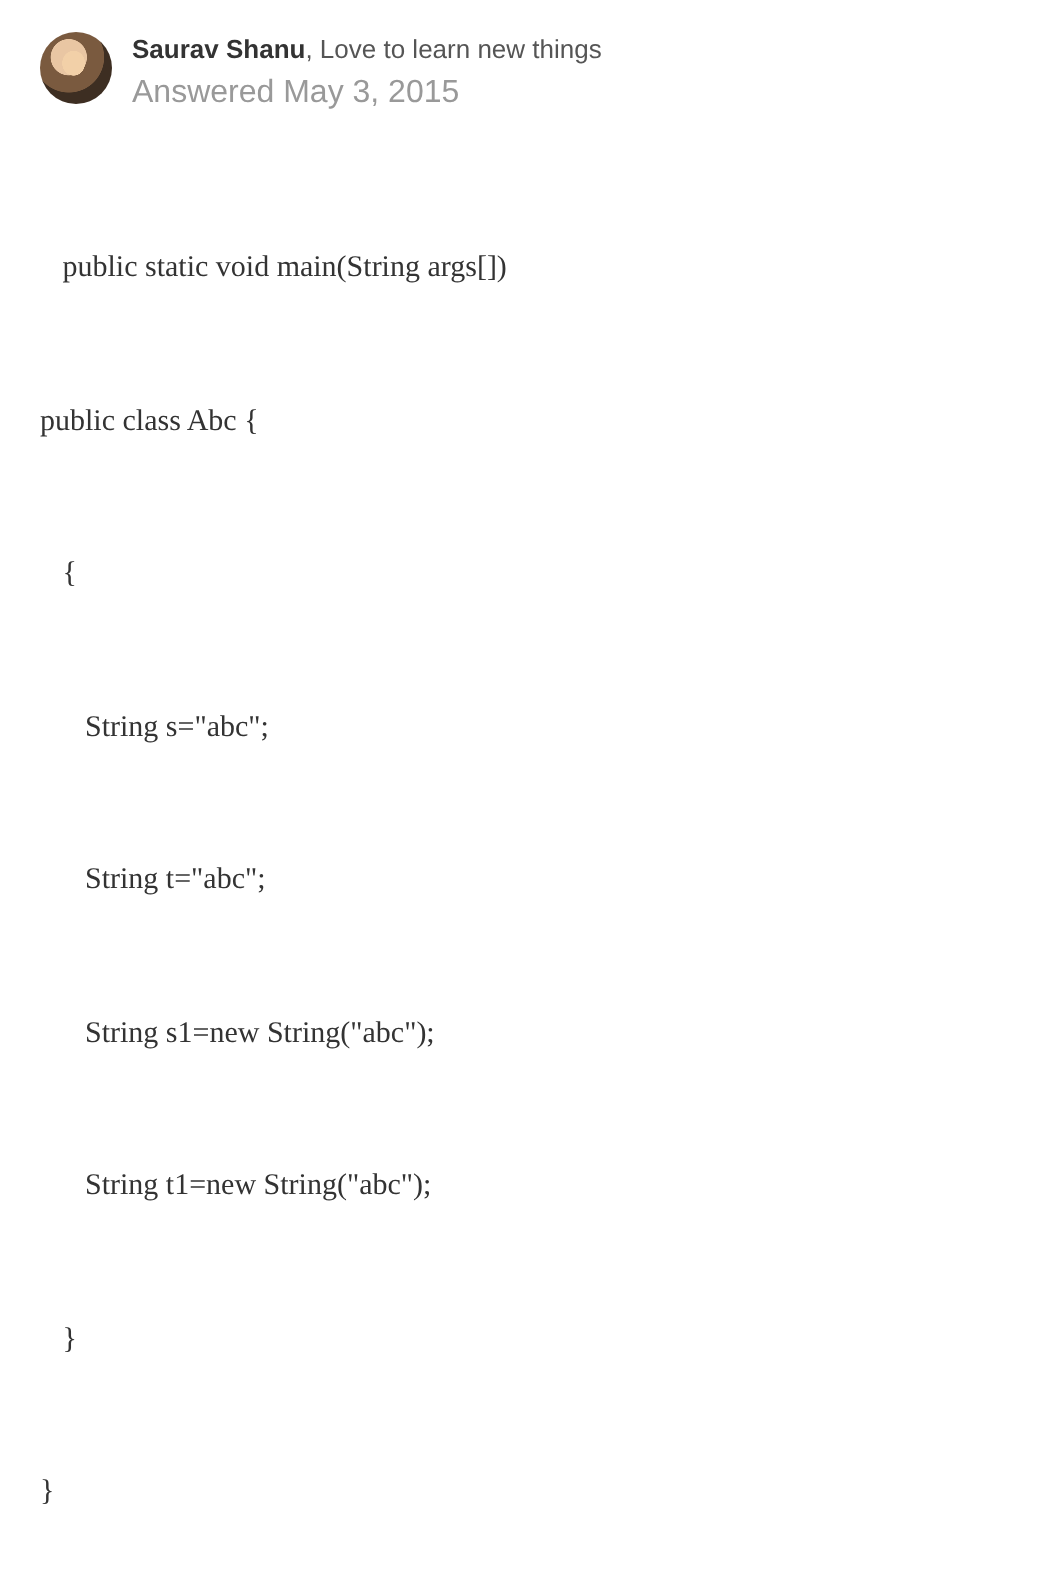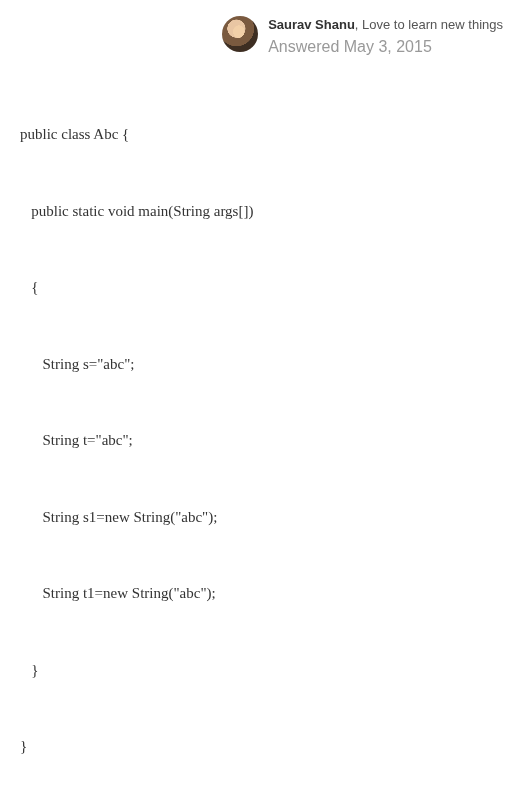--- a/index.html
+++ b/index.html
@@ -10,21 +10,20 @@
     color: #333;
     width: 523px;
   }
   .answer {
     padding: 16px 20px 0 20px;
   }
   .header {
     display: flex;
     align-items: flex-start;
     margin-bottom: 14px;
-    justify-content: flex-end;
   }
   .avatar {
     width: 36px;
     height: 36px;
     border-radius: 50%;
     background: radial-gradient(circle at 40% 35%, #e9c6a3 0 28%, #7a5a3f 29% 55%, #3d2e22 56% 100%);
     flex: 0 0 36px;
     margin-right: 10px;
     overflow: hidden;
     position: relative;
@@ -73,22 +72,22 @@
     <div class="avatar"></div>
     <div class="meta">
       <div class="byline">
         <span class="name">Saurav Shanu</span><span class="tagline">, Love to learn new things</span>
       </div>
       <div class="subline">Answered May 3, 2015</div>
     </div>
   </div>
 
   <div class="code">
+    <div>   public static void main(String args[])</div>
     <div>public class Abc {</div>
-    <div>   public static void main(String args[])</div>
     <div>   {</div>
     <div>      String s="abc";</div>
     <div>      String t="abc";</div>
     <div>      String s1=new String("abc");</div>
     <div>      String t1=new String("abc");</div>
     <div>   }</div>
     <div>}</div>
   </div>
 </div>
 

